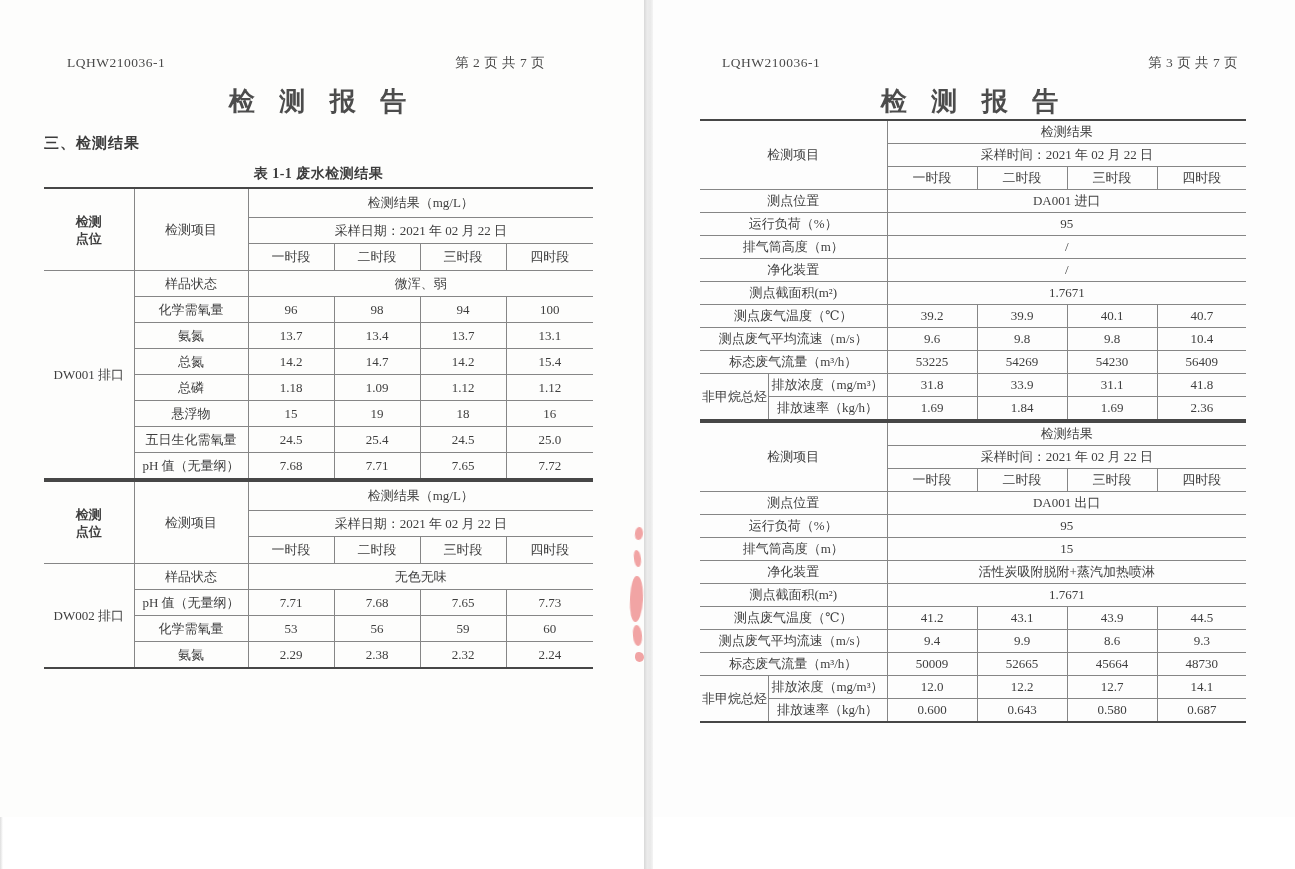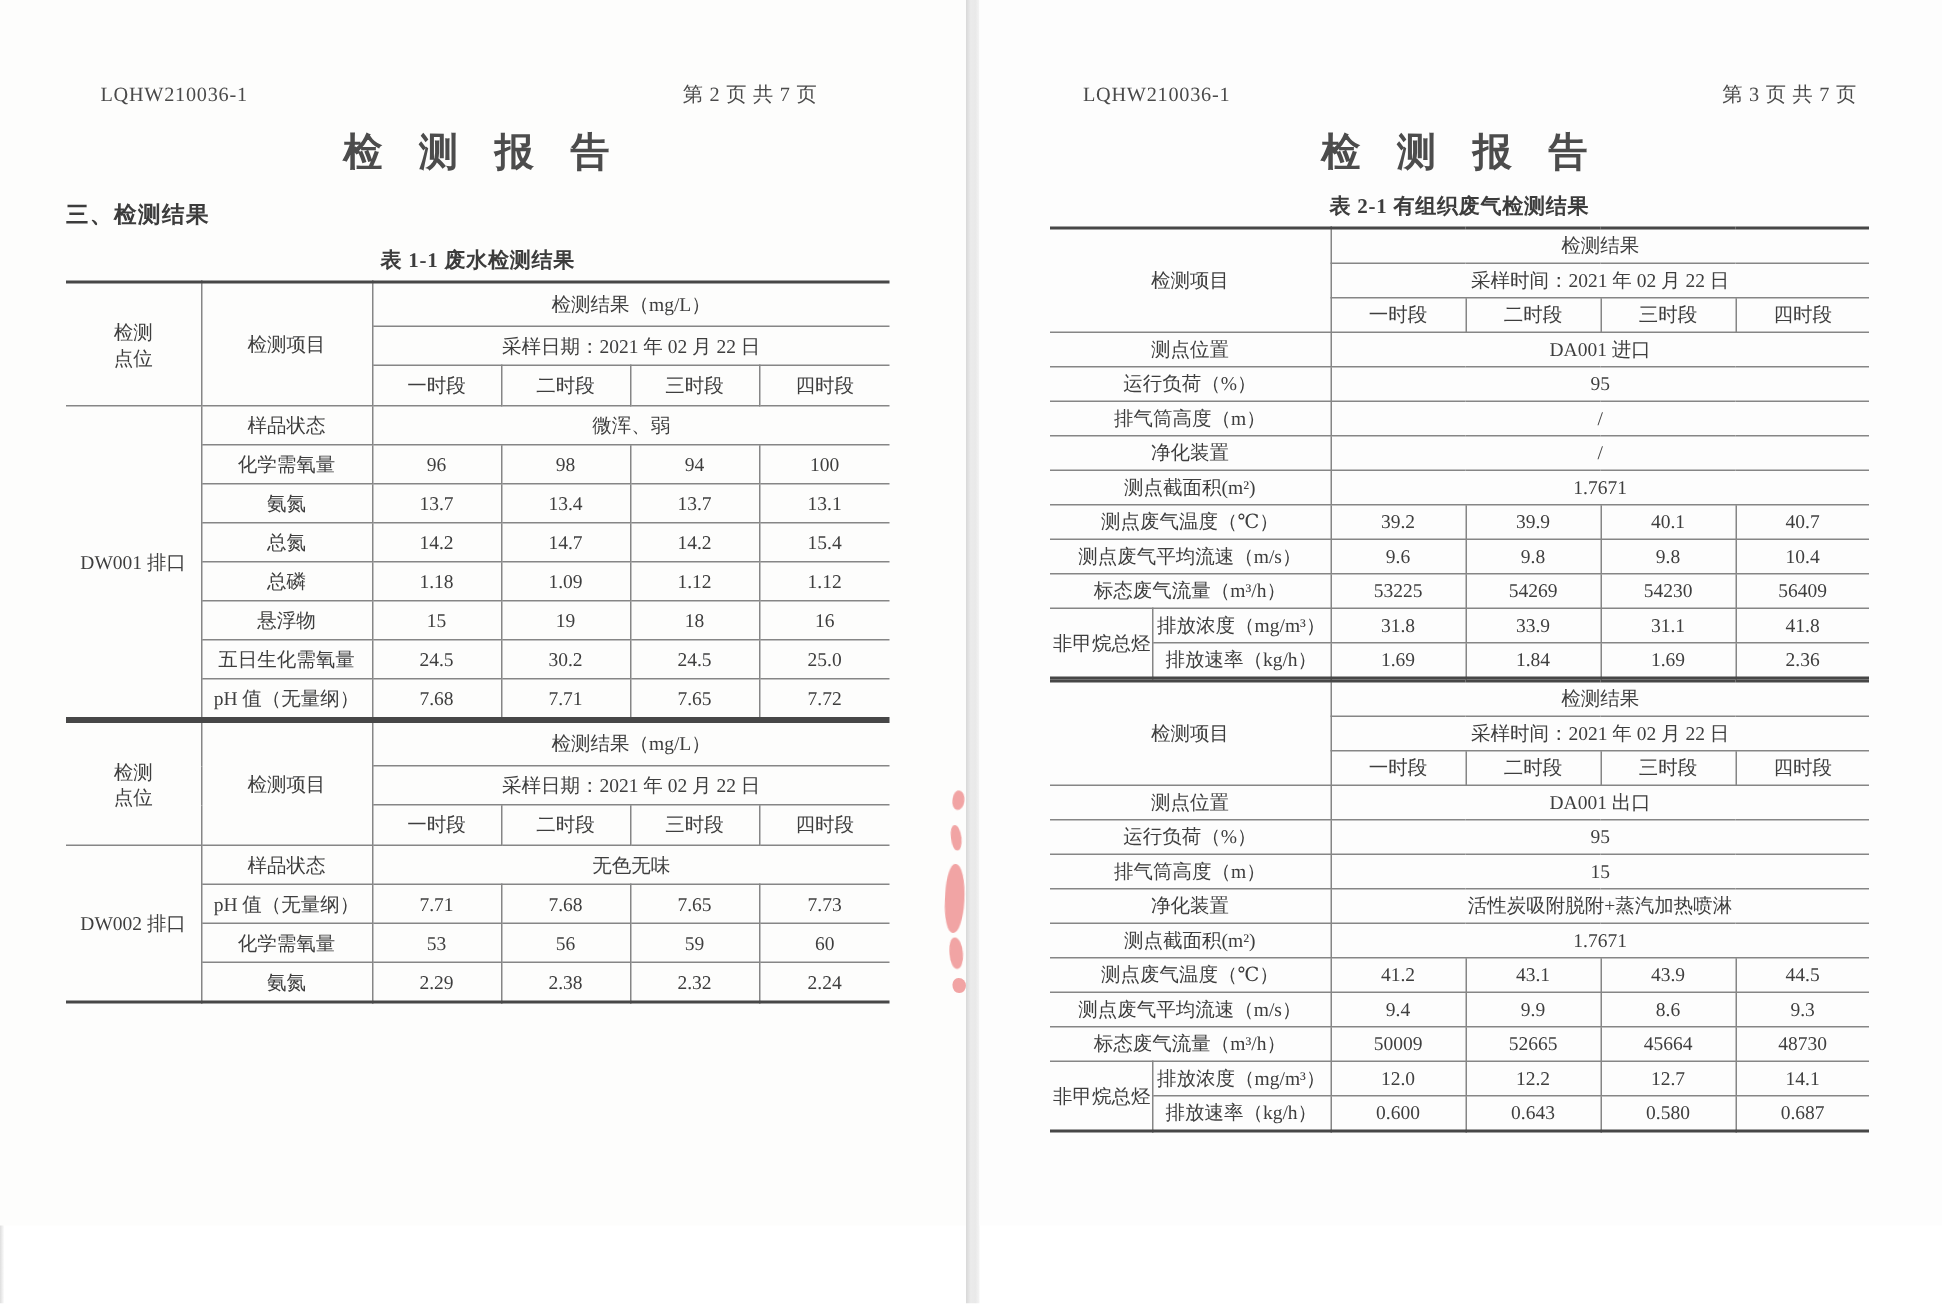--- a/index.html
+++ b/index.html
@@ -35,21 +35,21 @@
   table{border-collapse:collapse;table-layout:fixed;
     border-top:2.5px solid #474747;border-bottom:2.5px solid #474747;
     border-left:hidden;border-right:hidden;}
   td{border:1px solid #868686;text-align:center;vertical-align:middle;
     padding:0 2px;font-size:13px;color:#3e3e3e;white-space:nowrap;overflow:hidden;}
 
   .wtable{margin-left:44px;width:549px;}
   .wtable td{height:25px;}
   .wtable tr.hrow1 td{height:28px;}
   .wtable tr.hrow3 td{height:26px;}
-  .point-head div{line-height:17px;}
+  .point-head div{line-height:17px;font-weight:bold;}
 
   .gtable{margin-left:47px;width:546px;}
   .gtable td{height:22px;}
 
   .red-marks{position:absolute;left:628px;top:524px;width:22px;height:145px;}
   .rm{position:absolute;background:#ef8f8f;border-radius:45% 55% 50% 50%;opacity:.8;filter:blur(.4px);}
   .rm1{left:7px;top:3px;width:8px;height:13px;transform:rotate(8deg);}
   .rm2{left:6px;top:26px;width:7px;height:17px;transform:rotate(-6deg);}
   .rm3{left:2px;top:52px;width:13px;height:46px;transform:rotate(3deg);}
   .rm4{left:5px;top:101px;width:9px;height:21px;transform:rotate(-4deg);}
@@ -132,21 +132,21 @@
     <tr>
       <td>悬浮物</td>
       <td>15</td>
       <td>19</td>
       <td>18</td>
       <td>16</td>
     </tr>
     <tr>
       <td>五日生化需氧量</td>
       <td>24.5</td>
-      <td>30.2</td>
+      <td>25.4</td>
       <td>24.5</td>
       <td>25.0</td>
     </tr>
     <tr>
       <td>pH 值（无量纲）</td>
       <td>7.68</td>
       <td>7.71</td>
       <td>7.65</td>
       <td>7.72</td>
     </tr>
@@ -212,21 +212,20 @@
 
 <div class="gutter"></div>
 
 <div class="page page-right">
   <div class="report-header">
     <span>LQHW210036-1</span>
     <span>第 3 页 共 7 页</span>
   </div>
   <div class="main-title">检 测 报 告</div>
 
-  <div class="tbl-caption">表 2-1 有组织废气检测结果</div>
   <table class="gtable">
     <colgroup>
         <col style="width:68px">
         <col style="width:119px">
         <col style="width:90px">
         <col style="width:90px">
         <col style="width:90px">
         <col style="width:89px">
       </colgroup>
     <tbody>

